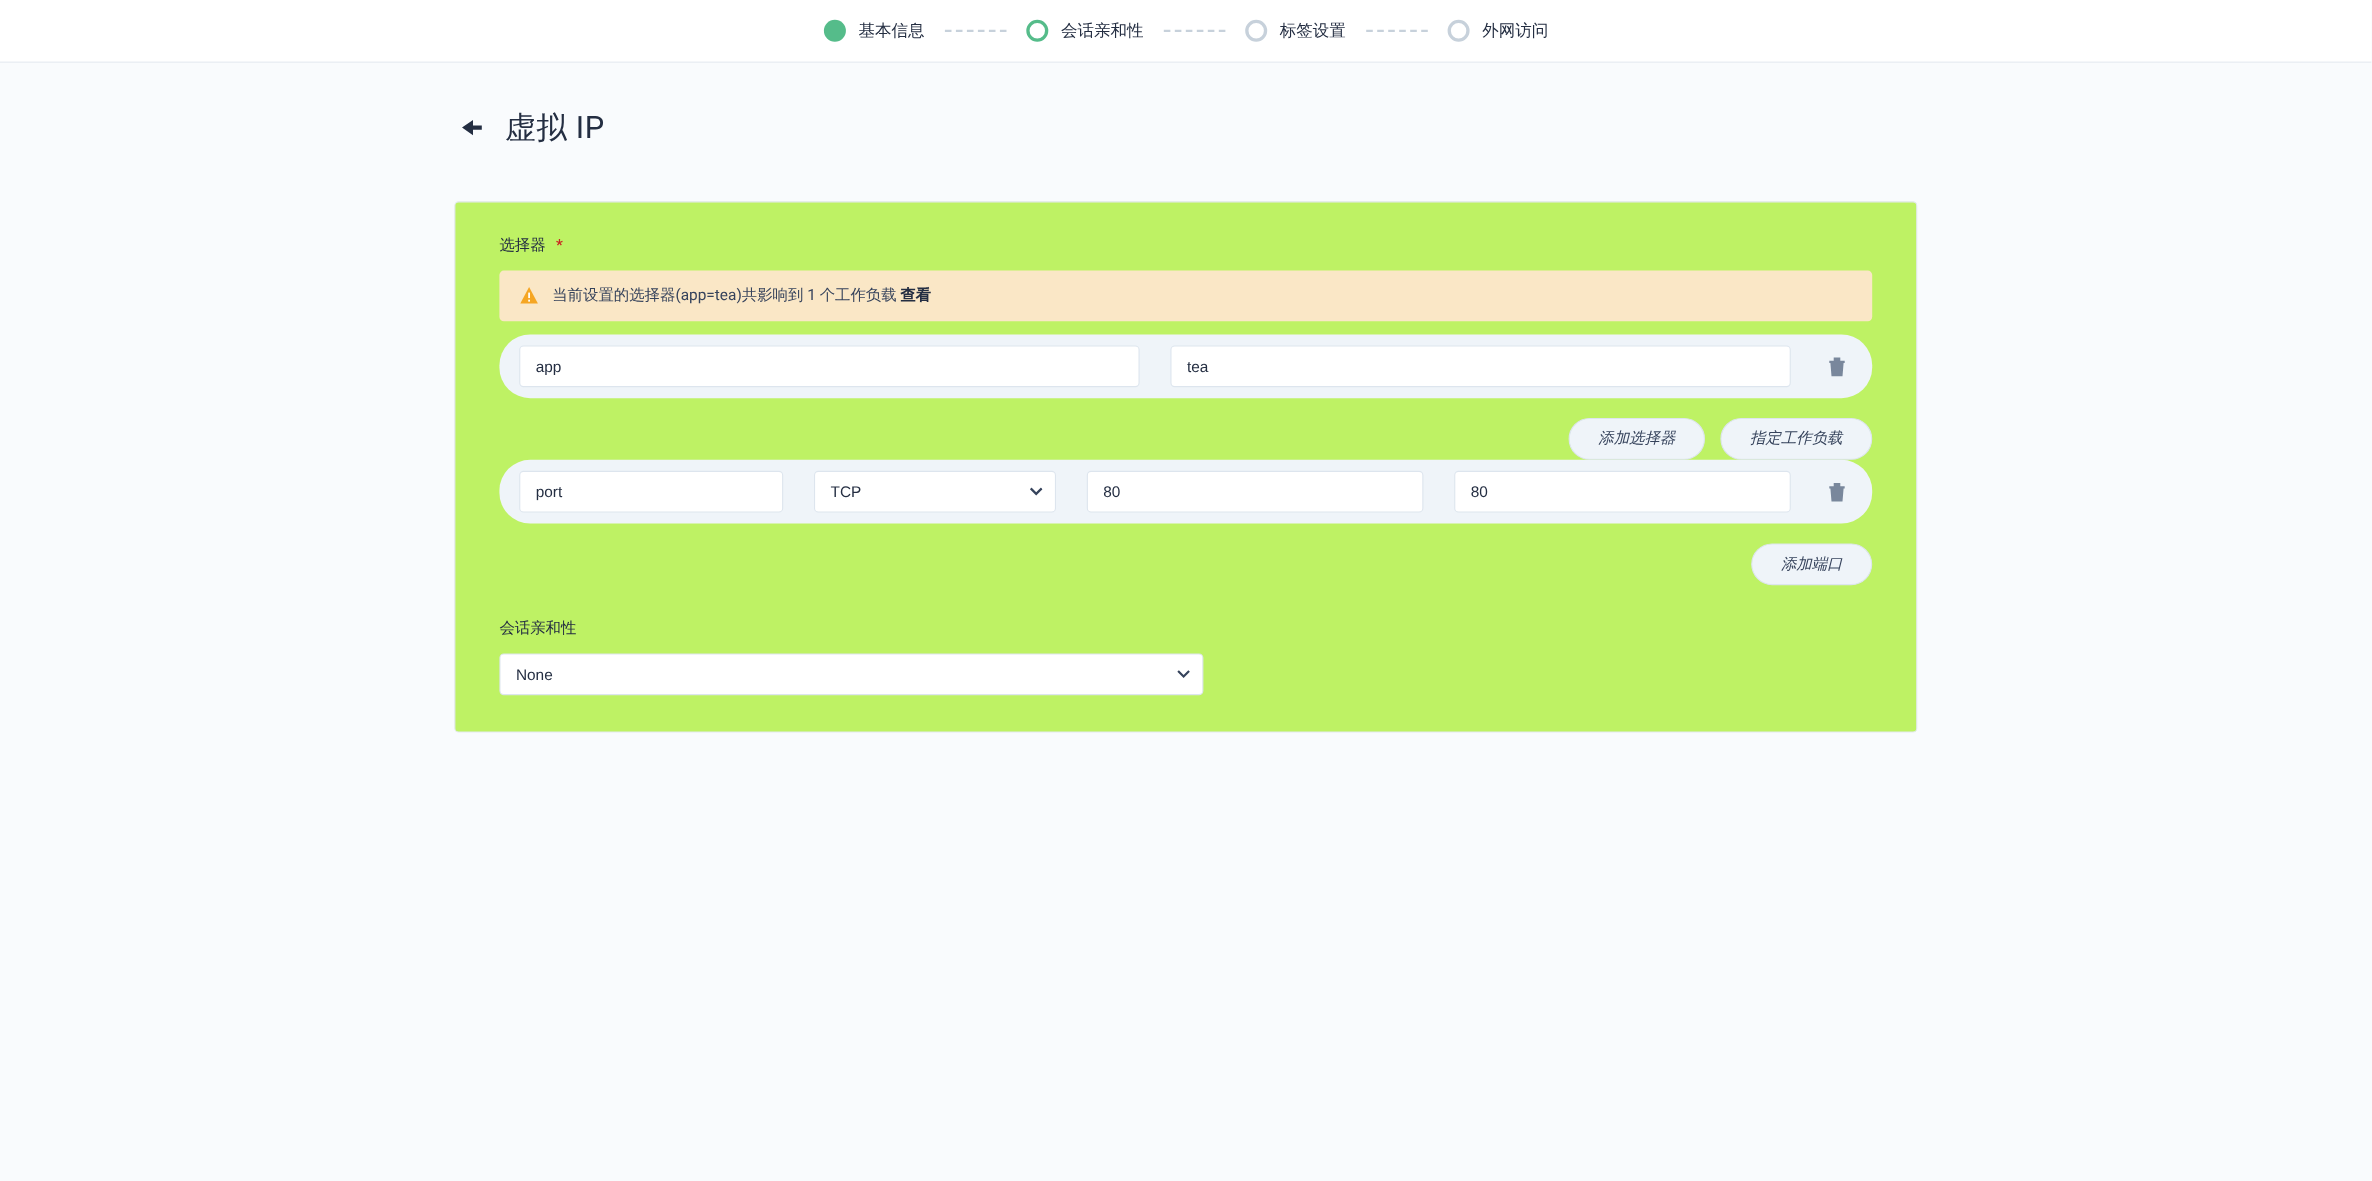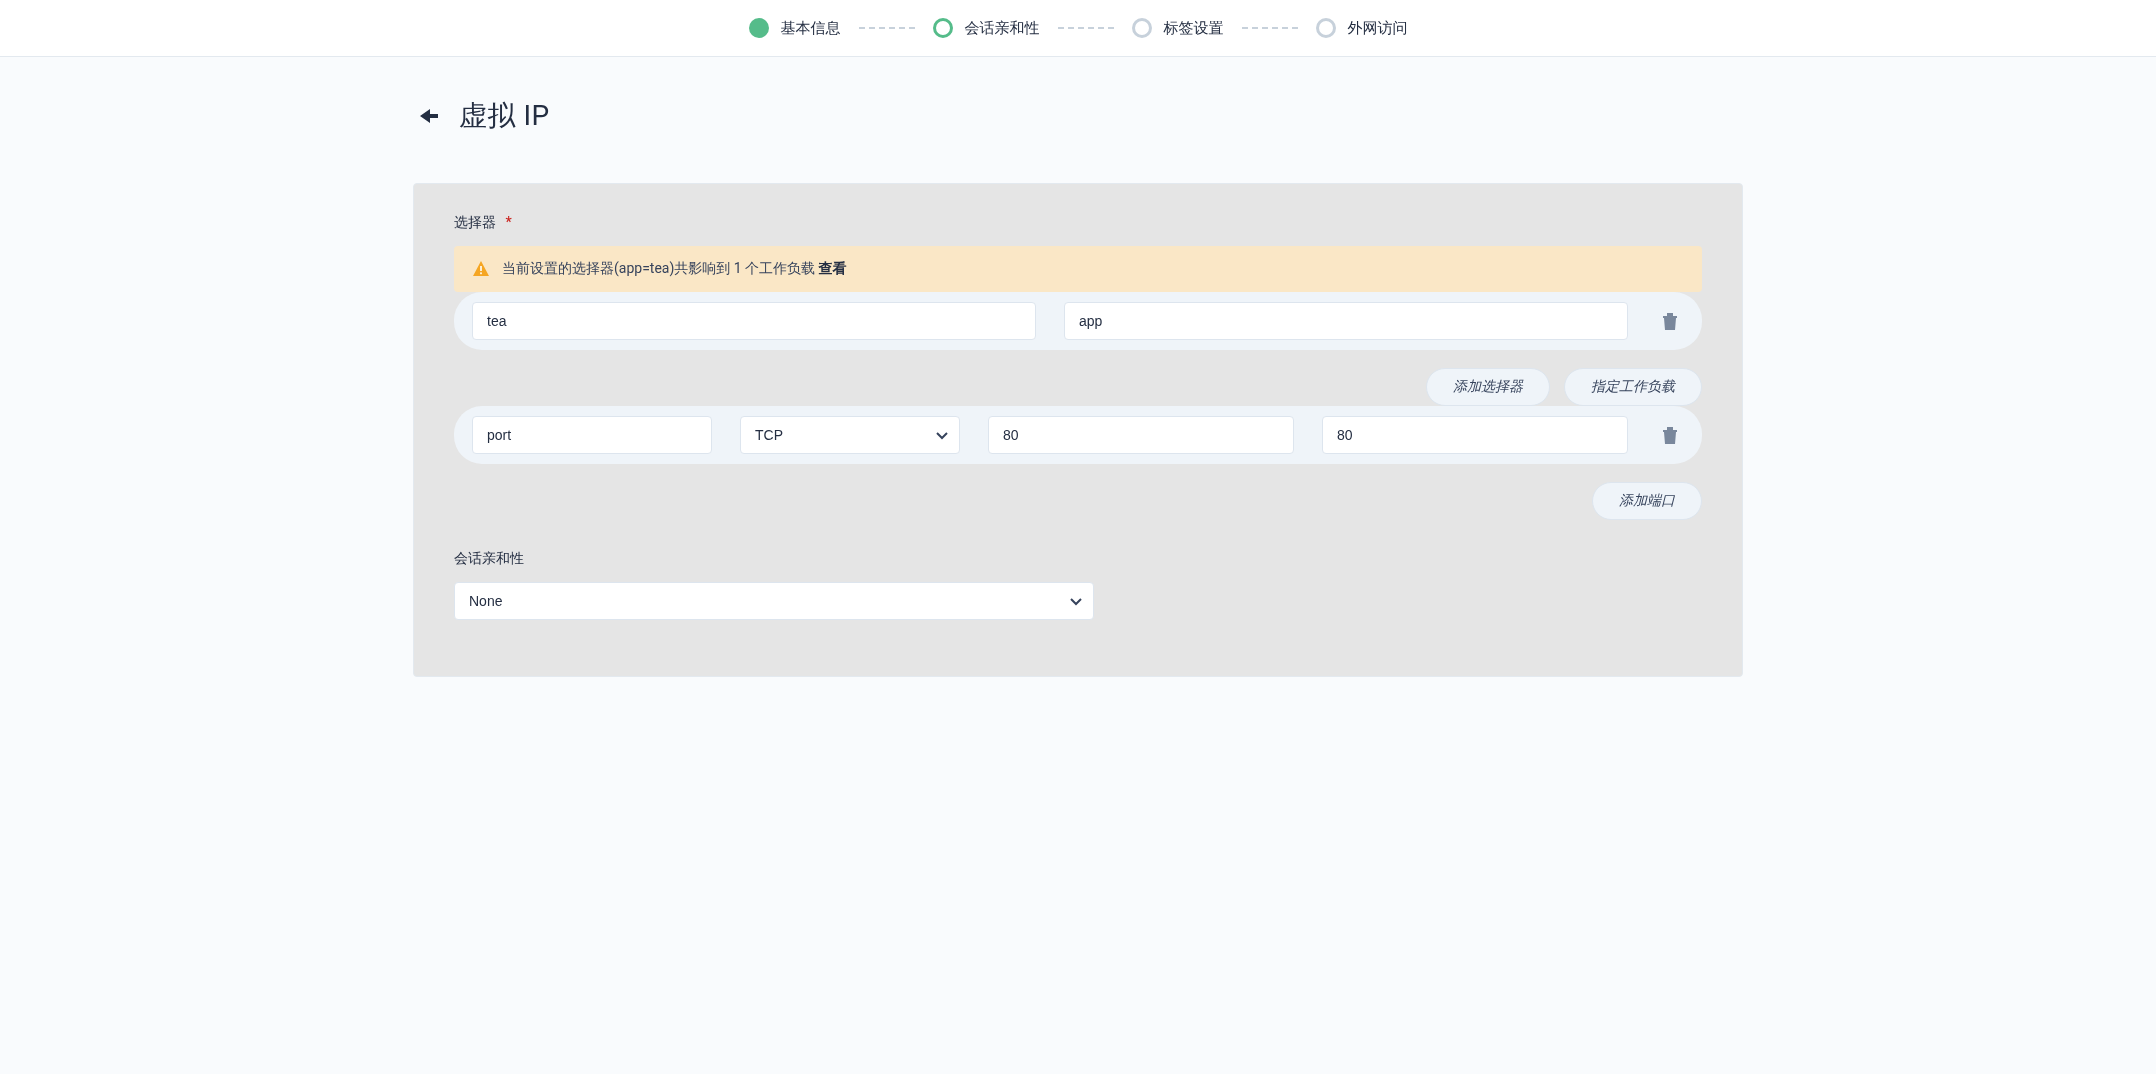--- a/index.html
+++ b/index.html
@@ -63,43 +63,43 @@
     }
     .back-icon svg { display:block; }
     .page-title {
       font-size: 28px;
       font-weight: 400;
       color: #242e42;
       letter-spacing: .5px;
     }
 
     .card {
-      background: #e5e5e5;
+      background: #bef264;
       border: 1px solid #e3e9ef;
       border-radius: 4px;
-      padding: 30px 40px 56px;
+      padding: 30px 40px 33px;
     }
 
     .field-label {
       font-size: 14px;
       color: #242e42;
       font-weight: 500;
       margin-bottom: 14px;
     }
     .req { color: #ca2621; margin-left: 6px; }
 
     
     .banner-warn {
       background: #fae7c6;
       border-radius: 4px;
       padding: 14px 18px;
       display: flex;
       align-items: center;
       gap: 12px;
-      margin-bottom: 0;
+      margin-bottom: 12px;
     }
     .warn-triangle svg { display:block; }
     .banner-text { color: #36435c; font-size: 14px; }
     .banner-link { color: #242e42; font-weight: 600; cursor: pointer; }
 
     
     .row-shell {
       background: #eff4f9;
       border-radius: 28px;
       padding: 10px 18px;
@@ -227,24 +227,24 @@
       </span>
       <span class="banner-text">
         <span>当前设置的选择器(app=tea)共影响到 1 个工作负载</span>
         <span> </span>
         <span class="banner-link">查看</span>
       </span>
     </div>
 
     <div class="row-shell">
       <div class="sel-col">
+        <input class="input" value="app" style="">
+      </div>
+      <div class="sel-col">
         <input class="input" value="tea" style="">
-      </div>
-      <div class="sel-col">
-        <input class="input" value="app" style="">
       </div>
       <span class="trash">
         <svg width="18" height="20" viewBox="0 0 18 20">
           <path d="M2 5 H16 V7 H2 Z M6 2 H12 V5 H6 Z M3 7 H15 L14 19 H4 Z" fill="#79879c"></path>
         </svg>
       </span>
     </div>
 
     <div class="actions-right">
       <button class="btn-pill">添加选择器</button>

